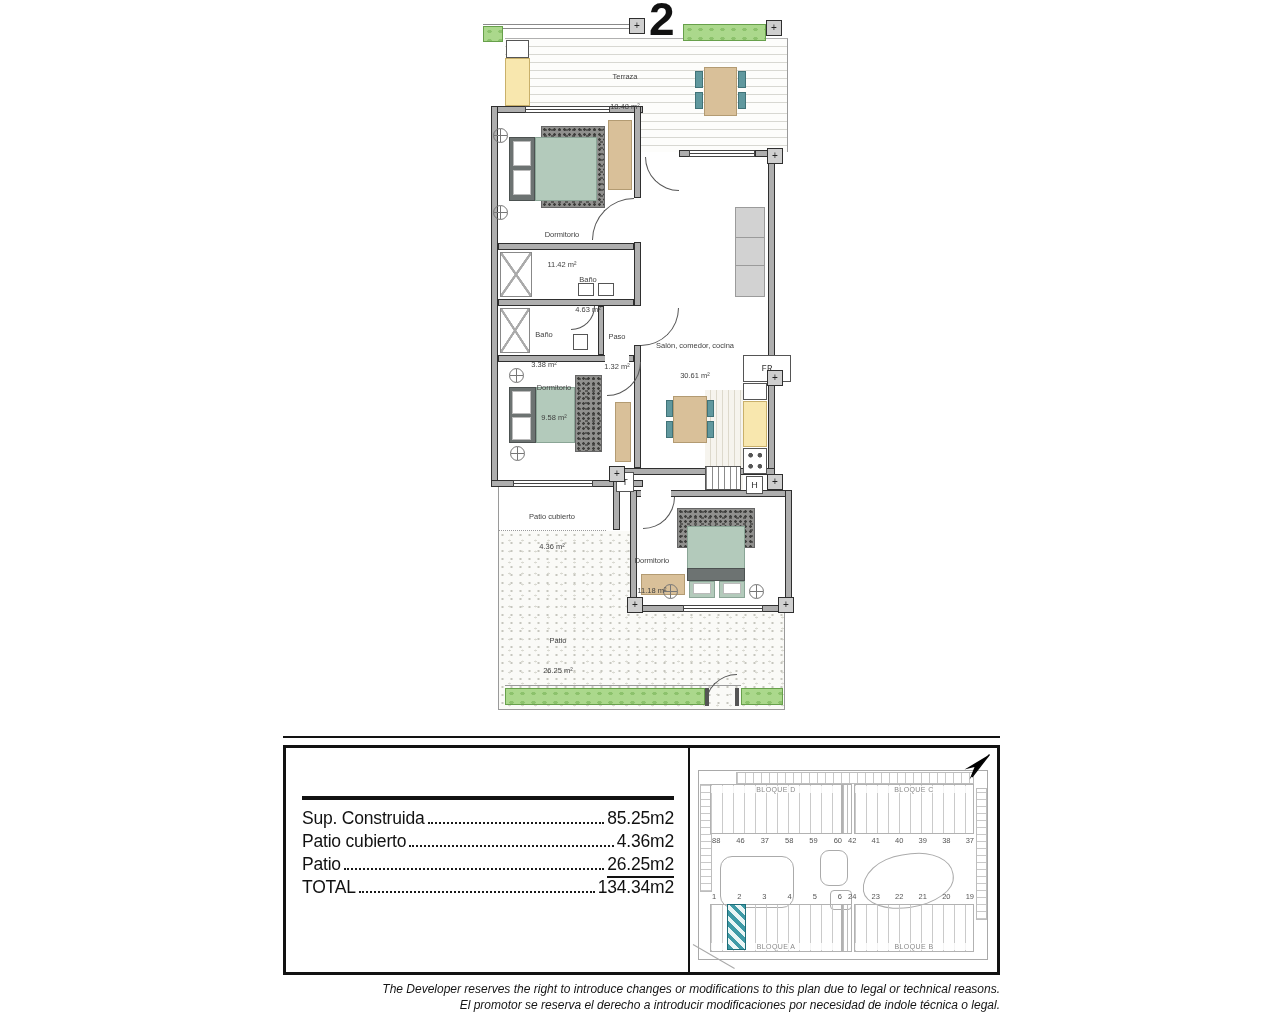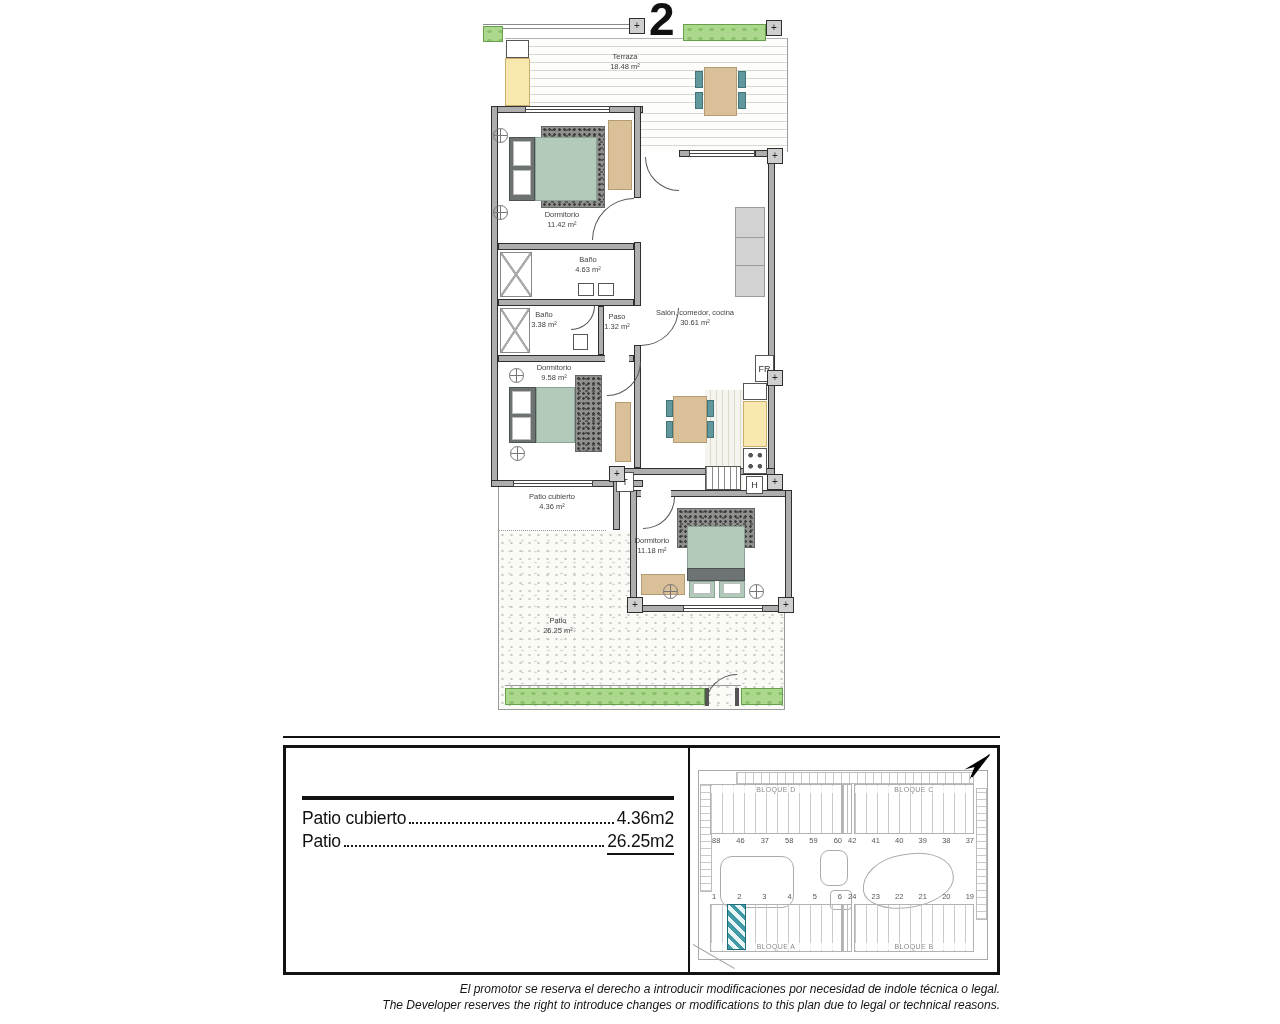--- a/index.html
+++ b/index.html
@@ -29,21 +29,21 @@
   .hedge{background-color:#abd88c;border:1px solid #67a04b;background-image:radial-gradient(#8cc26c 2px,transparent 2.4px);background-size:11px 9px;z-index:3;}
   .sage{background:#b3cabb;border:1px solid #8aa596;z-index:3;}
   .dark{background:#6d7372;border:1px solid #4c5251;z-index:3;}
   .wood{background:#d9c099;border:1px solid #b39b72;z-index:3;}
   .teal{background:#60989e;border:1px solid #417378;z-index:3;}
   .pillow{background:#fff;border:1px solid #bbb;z-index:4;}
   .ylw{background:#f8e7ae;border:1px solid #c9b06a;z-index:3;}
   .white-box{background:#fff;border:1px solid #555;z-index:3;}
   .room{position:absolute;background:#fff;z-index:1;}
   .rlabel{position:absolute;font-size:7.5px;line-height:1.3;color:#3f3f3f;text-align:center;z-index:6;}
-  .rlabel span{display:block;}
+  .rlabel span{display:block;margin-top:20px;}
   .tag{position:absolute;background:#fff;border:1px solid #555;box-sizing:border-box;display:flex;align-items:center;justify-content:center;
        font-size:9px;color:#333;z-index:4;}
   .sofa{position:absolute;background:#d2d2d2;border:1px solid #9b9b9b;box-sizing:border-box;z-index:3;
         background-image:linear-gradient(#9b9b9b,#9b9b9b),linear-gradient(#9b9b9b,#9b9b9b);
         background-size:100% 1px,100% 1px;background-position:0 33%,0 66%;background-repeat:no-repeat;}
   .shower{position:absolute;background:rgba(255,255,255,.7);border:1px solid #888;box-sizing:border-box;z-index:3;
         background-image:linear-gradient(to bottom right,transparent 47%,#aaa 48%,#aaa 52%,transparent 53%),
                          linear-gradient(to bottom left,transparent 47%,#aaa 48%,#aaa 52%,transparent 53%);}
   .hob{position:absolute;background:#fff;border:1px solid #555;box-sizing:border-box;z-index:4;
        background-image:radial-gradient(circle at 30% 26%,#555 2px,transparent 2.6px),radial-gradient(circle at 72% 26%,#555 2px,transparent 2.6px),
@@ -205,35 +205,35 @@
     <div class="wood abs" style="left:132px;top:402px;width:16px;height:60px;"></div>
     <div class="marker" style="left:26px;top:368px;"></div>
     <div class="marker" style="left:27px;top:446px;"></div>
     <div class="rlabel" style="left:36px;top:363px;width:70px;">
       <span>Dormitorio</span>
       <span>9.58 m²</span>
     </div>
 
     <div class="sofa" style="left:252px;top:207px;width:30px;height:90px;"></div>
     <div class="abs stripesV" style="left:222px;top:390px;width:38px;height:100px;z-index:1;"></div>
-    <div class="tag" style="left:272px;top:355px;width:19px;height:27px;">
+    <div class="tag" style="left:260px;top:355px;width:48px;height:27px;font-family:Liberation Mono, monospace;">
       <span>FR</span>
     </div>
     <div class="white-box abs" style="left:260px;top:383px;width:24px;height:17px;"></div>
     <div class="ylw abs" style="left:260px;top:401px;width:24px;height:46px;"></div>
     <div class="hob" style="left:260px;top:448px;width:24px;height:26px;"></div>
     <div class="tag" style="left:263px;top:476px;width:17px;height:18px;">
       <span>H</span>
     </div>
     <div class="wood abs" style="left:190px;top:396px;width:34px;height:47px;"></div>
     <div class="teal abs" style="left:183px;top:400px;width:7px;height:17px;"></div>
     <div class="teal abs" style="left:183px;top:421px;width:7px;height:17px;"></div>
     <div class="teal abs" style="left:224px;top:400px;width:7px;height:17px;"></div>
     <div class="teal abs" style="left:224px;top:421px;width:7px;height:17px;"></div>
-    <div class="rlabel" style="left:162px;top:308px;width:100px;">
+    <div class="rlabel" style="left:162px;top:321px;width:100px;">
       <span>Salón, comedor, cocina</span>
       <span>30.61 m²</span>
     </div>
 
     <div class="tag" style="left:133px;top:472px;width:18px;height:20px;">
       <span>T</span>
     </div>
     <div class="stairsV" style="left:222px;top:466px;width:36px;height:24px;"></div>
 
     <div class="rug" style="position:absolute;left:194px;top:508px;width:76px;height:38px;"></div>
@@ -270,28 +270,38 @@
     <div class="arc arc-tl" style="left:222px;top:674px;width:32px;height:32px;"></div>
     <div class="abs" style="left:222px;top:688px;width:4px;height:18px;background:#555;z-index:4;"></div>
     <div class="abs" style="left:252px;top:688px;width:4px;height:18px;background:#555;z-index:4;"></div>
   </div>
 
   <div class="panel-topline"></div>
   <div class="panel">
     <div class="tbl">
       <div class="tbl-rule"></div>
       <div class="tbl-row">
+        <span>Sup. Construida</span>
+        <span class="tbl-dots"></span>
+        <span class="tbl-val">85.25m2</span>
+      </div>
+      <div class="tbl-row">
         <span>Patio cubierto</span>
         <span class="tbl-dots"></span>
         <span class="tbl-val">4.36m2</span>
       </div>
       <div class="tbl-row">
         <span>Patio</span>
         <span class="tbl-dots"></span>
         <span class="tbl-val u">26.25m2</span>
+      </div>
+      <div class="tbl-row">
+        <span>TOTAL</span>
+        <span class="tbl-dots"></span>
+        <span class="tbl-val">134.34m2</span>
       </div>
     </div>
 
     <div class="abs" style="left:402px;top:0;width:2px;height:224px;background:#121212;"></div>
   </div>
 
   <div class="sp">
     <svg class="abs" style="left:272px;top:4px;width:30px;height:30px;z-index:4;" viewBox="0 0 24 24">
       <path d="M22 2 L2 14 L10 12 L6 22 Z" fill="#000"></path>
       <path d="M22 2 L8 20" stroke="#000" stroke-width="1" fill="none"></path>
@@ -355,17 +365,17 @@
     </div>
     <div class="sp-stair" style="left:152px;top:156px;width:10px;height:48px;"></div>
     <div class="sp-band" style="left:164px;top:156px;width:120px;height:48px;">
       <div class="sp-label" style="bottom:1px;">BLOQUE B</div>
     </div>
 
     <div class="hatch" style="left:37px;top:156px;width:19px;height:46px;"></div>
   </div>
 
   <div class="foot">
+    <div>The Developer reserves the right to introduce changes or modifications to this plan due to legal or technical reasons.</div>
     <div>El promotor se reserva el derecho a introducir modificaciones por necesidad de indole técnica o legal.</div>
-    <div>The Developer reserves the right to introduce changes or modifications to this plan due to legal or technical reasons.</div>
   </div>
 
 </div>
 
 </body></html>

